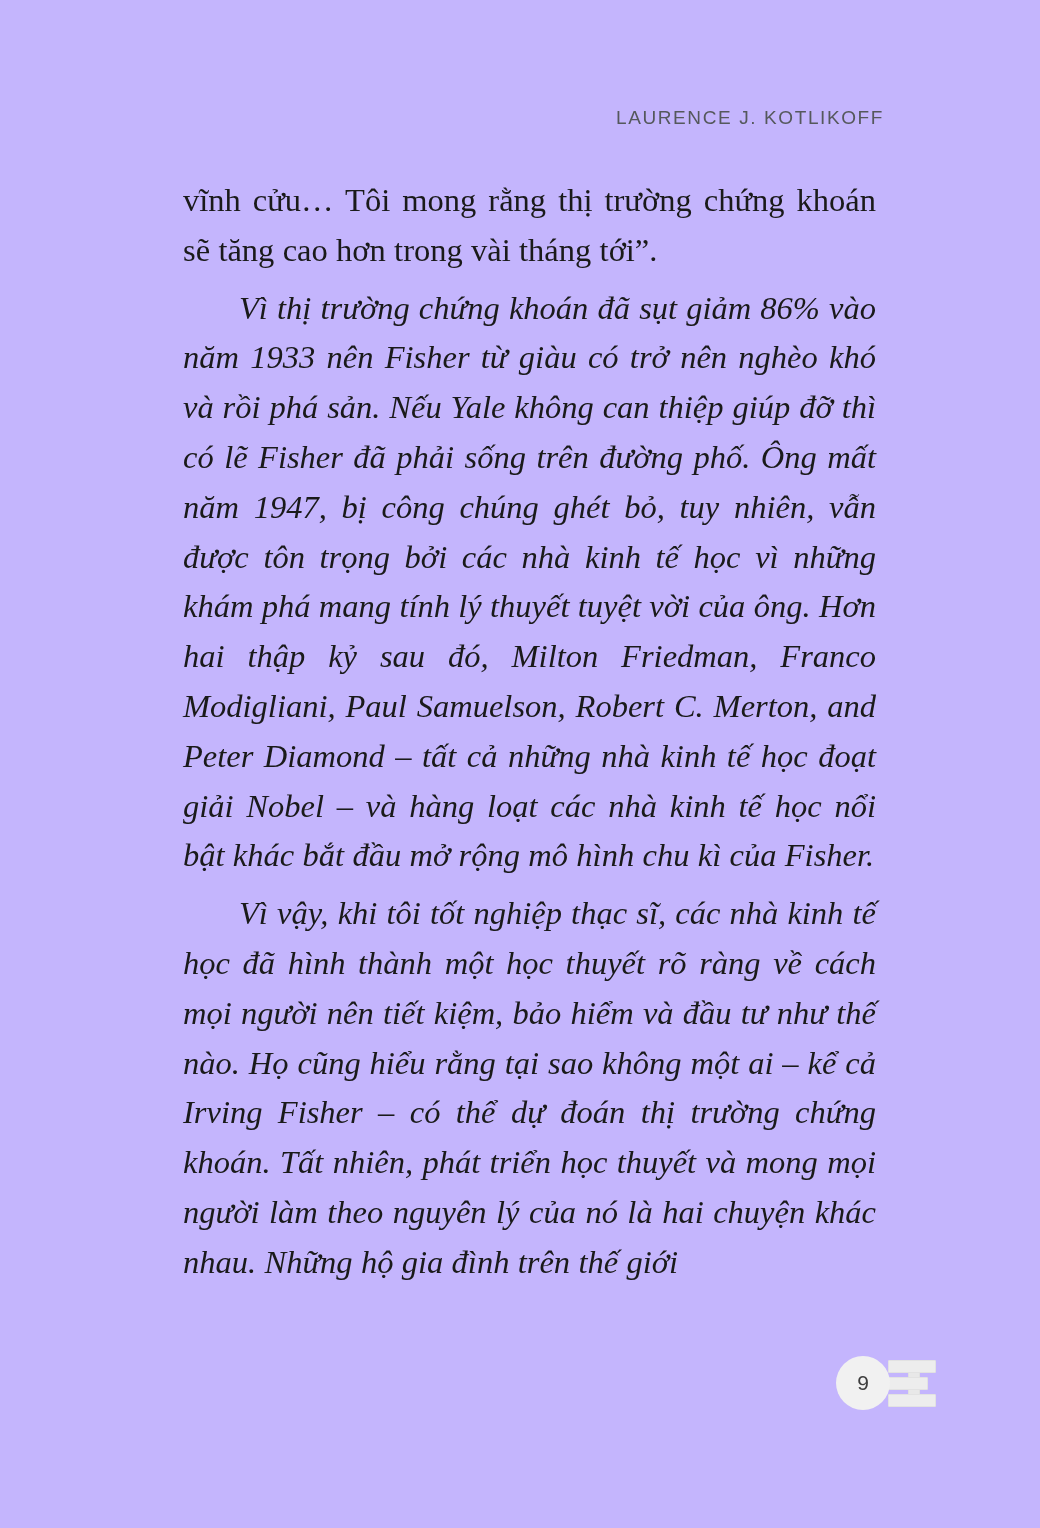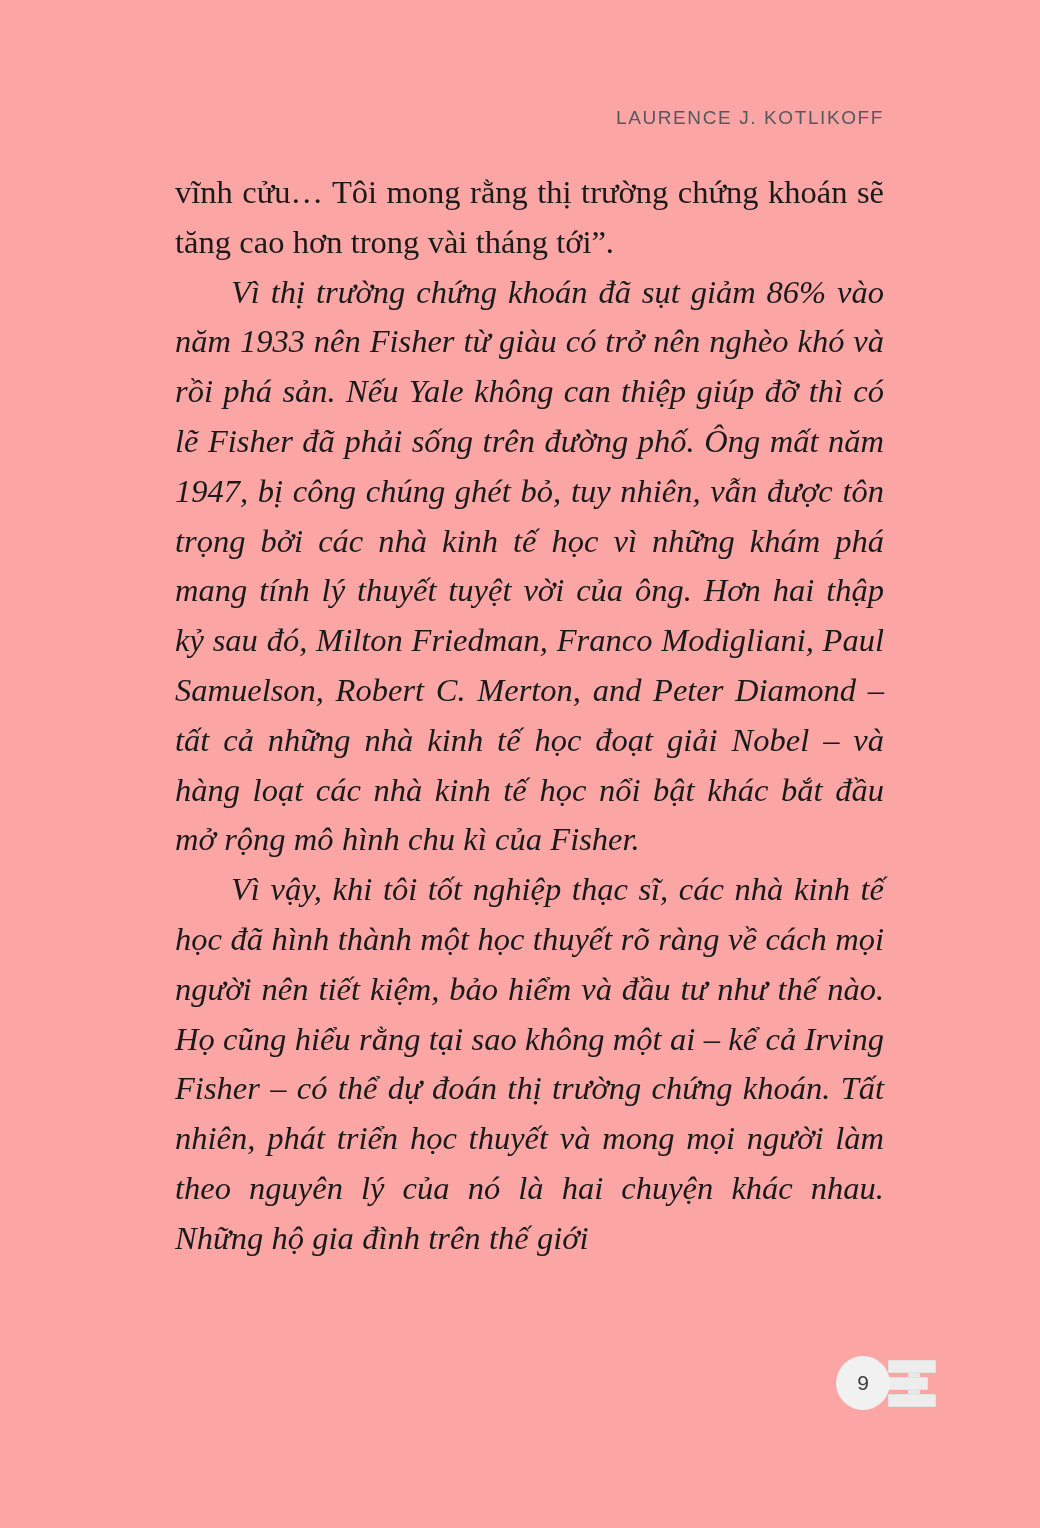--- a/index.html
+++ b/index.html
@@ -5,21 +5,21 @@
   html, body {
     margin: 0;
     padding: 0;
     background: #ffffff;
   }
 
   .page {
     position: relative;
     width: 1040px;
     height: 1528px;
-    background: #fca5a5;
+    background: #c4b5fd;
     overflow: hidden;
     box-sizing: border-box;
     font-family: "Liberation Serif", "DejaVu Serif", serif;
   }
 
   
   .running-head {
     position: absolute;
     top: 107px;
     left: 175px;
@@ -34,21 +34,21 @@
 
   
   .text-block {
     position: absolute;
     top: 168px;
     left: 175px;
     width: 709px;
   }
 
   .para {
-    margin: 0;
+    margin: 8px;
     font-size: 32.5px;
     line-height: 49.8px;
     color: #1a1a1a;
     text-align: justify;
     text-justify: inter-word;
     -webkit-hyphens: none;
     hyphens: none;
     word-spacing: 0.2px;
   }
 

